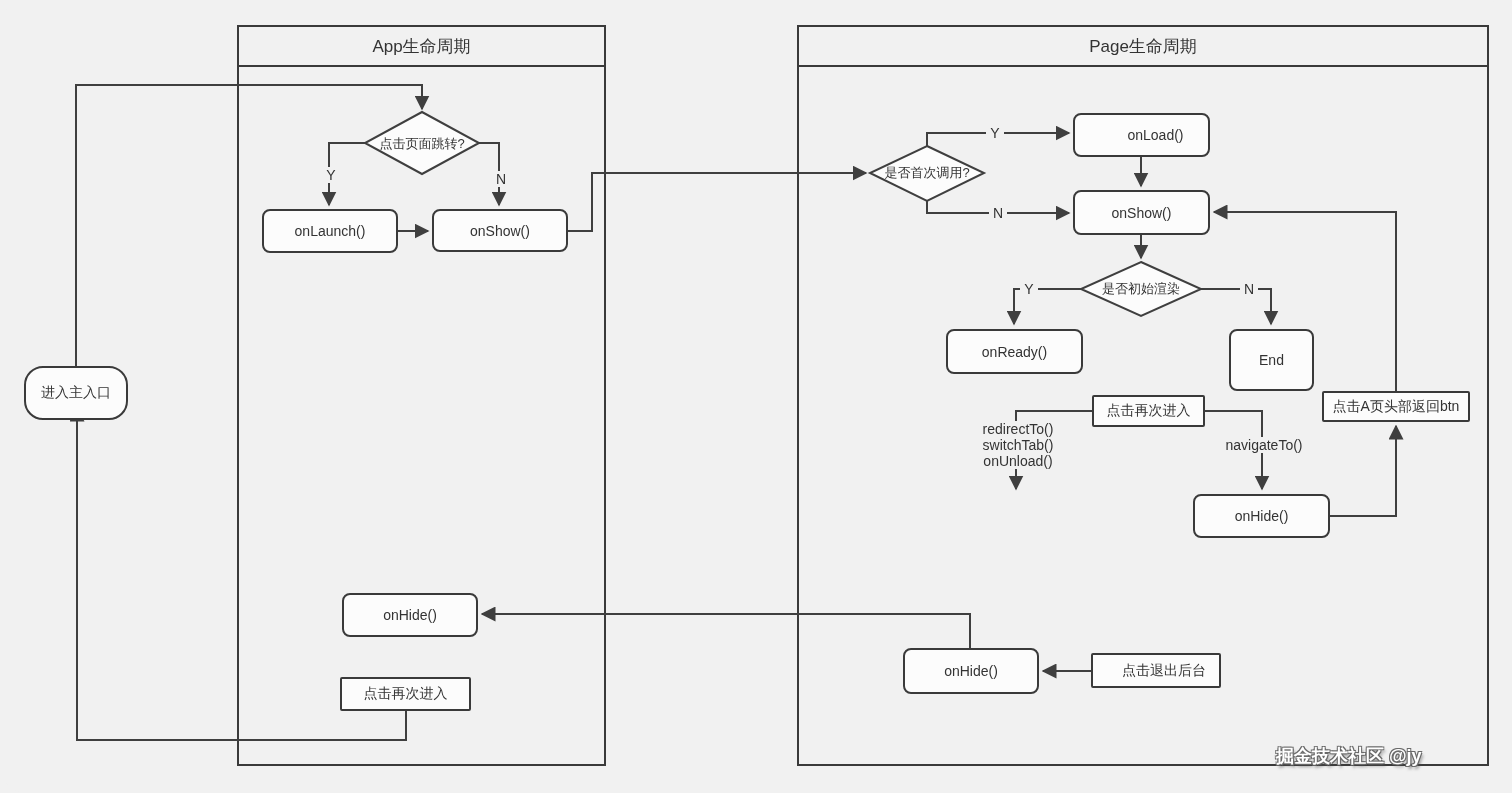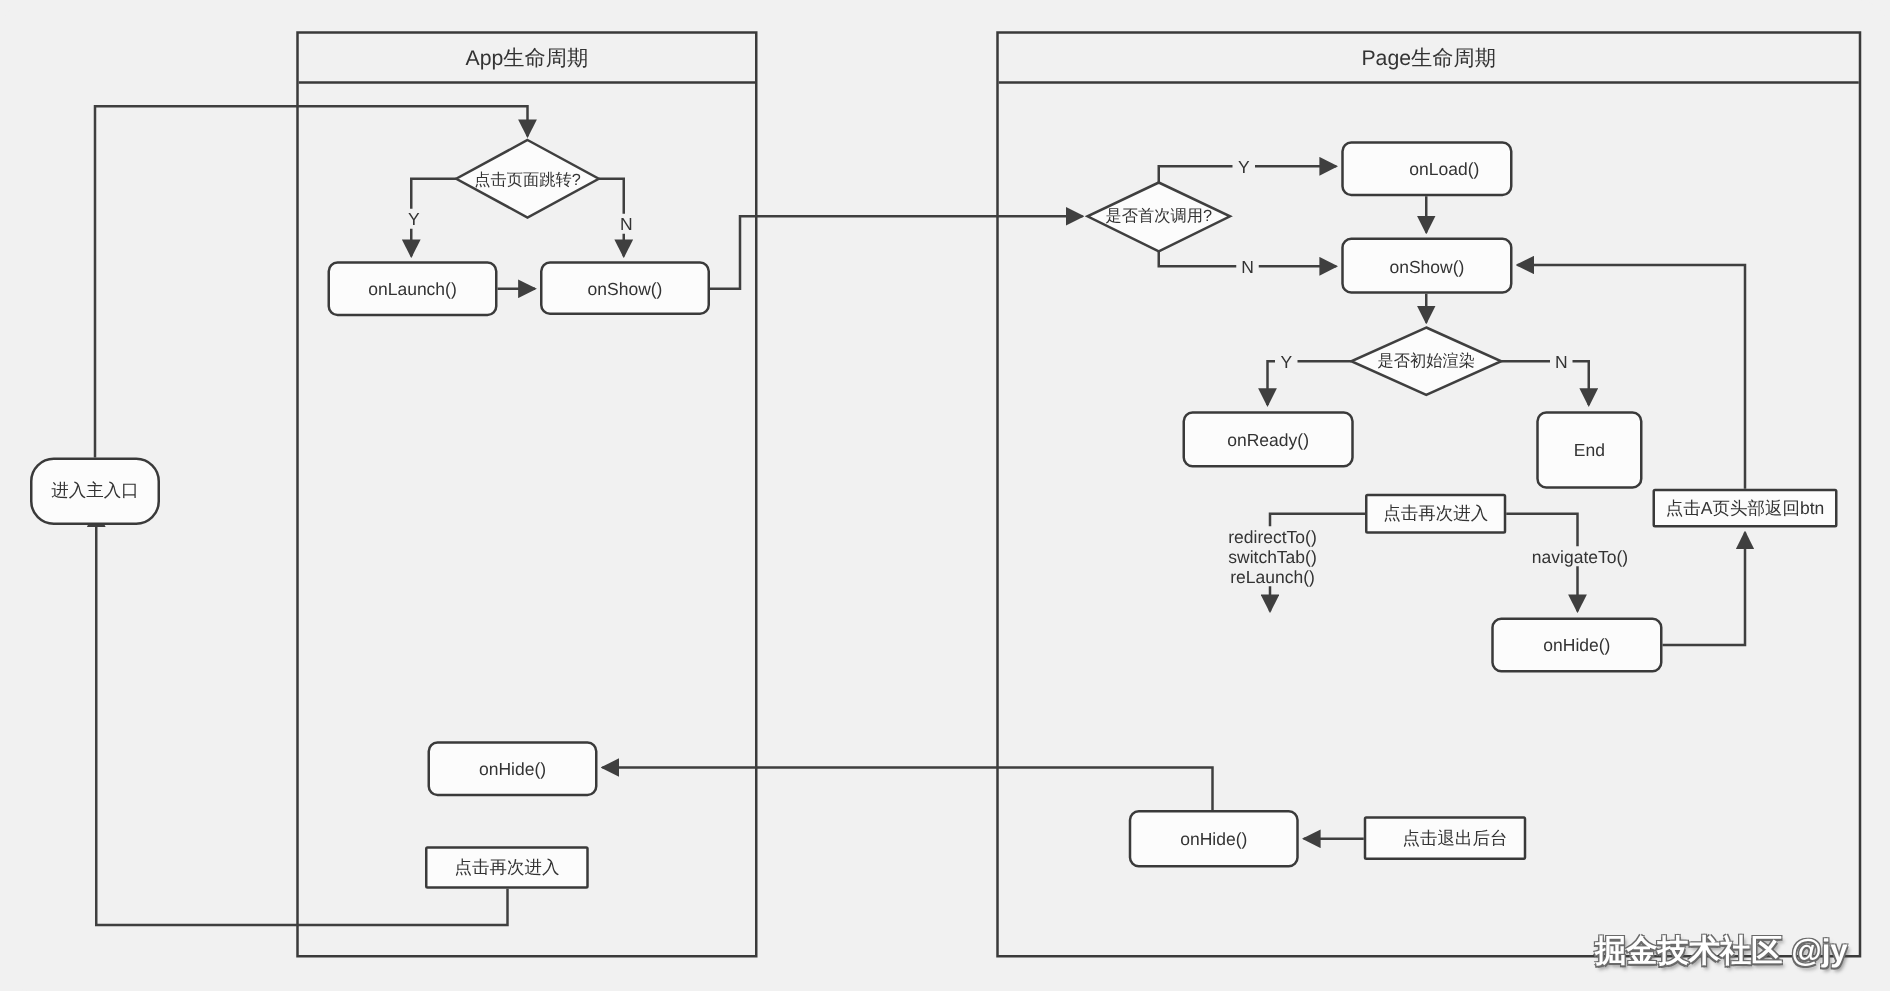--- a/index.html
+++ b/index.html
@@ -27,21 +27,21 @@
   .process{border-radius:8px;}
   .stadium{border-radius:19px;}
   .note{border-radius:2px;font-size:14px;}
 
   .dlabel{position:absolute;display:flex;align-items:center;justify-content:center;text-align:center;
     font-size:13px;color:var(--text);line-height:1.25;}
 
   .elabel{position:absolute;background:var(--background);color:var(--text);font-size:14px;
     text-align:center;line-height:16px;padding:0 2px;}
 
-  .watermark{position:absolute;font-size:25px;font-weight:bold;color:#ffffff;white-space:nowrap;
+  .watermark{position:absolute;font-size:18px;font-weight:bold;color:#ffffff;white-space:nowrap;
     text-shadow:-1px -1px 0 #6a6a6a,1px -1px 0 #6a6a6a,-1px 1px 0 #6a6a6a,1px 1px 0 #6a6a6a,2px 3px 3px rgba(80,80,80,.55);}
 </style>
 </head>
 <body>
 
 <div id="canvas">
 
   <div class="container" style="left:237px;top:25px;width:369px;height:741px;">
     <div class="container-header">App生命周期</div>
   </div>
@@ -102,19 +102,19 @@
   <div class="elabel" style="left:322px;top:167px;width:14px;">Y</div>
   <div class="elabel" style="left:492px;top:171px;width:14px;">N</div>
   <div class="elabel" style="left:986px;top:125px;width:14px;">Y</div>
   <div class="elabel" style="left:989px;top:205px;width:14px;">N</div>
   <div class="elabel" style="left:1020px;top:281px;width:14px;">Y</div>
   <div class="elabel" style="left:1240px;top:281px;width:14px;">N</div>
 
   <div class="elabel" style="left:966px;top:421px;width:100px;">
     <div>redirectTo()</div>
     <div>switchTab()</div>
-    <div>reLaunch()</div>
+    <div>onUnload()</div>
   </div>
   <div class="elabel" style="left:1212px;top:437px;width:100px;">navigateTo()</div>
 
   <div class="watermark" style="left:1276px;top:744px;">掘金技术社区 @jy</div>
 
 </div>
 
 </body></html>

